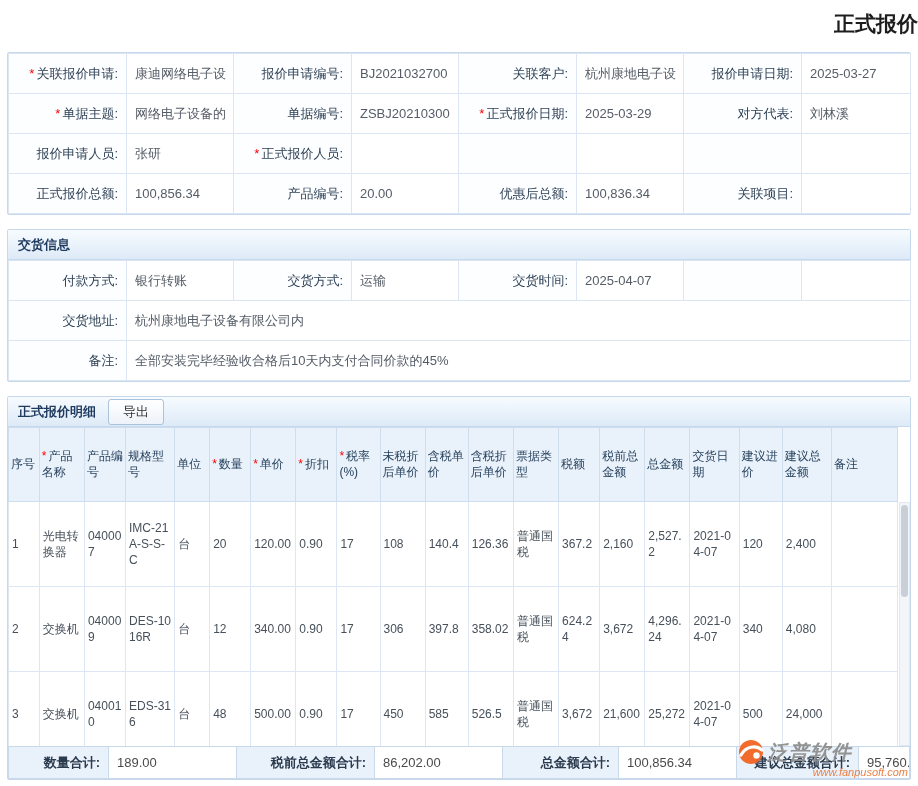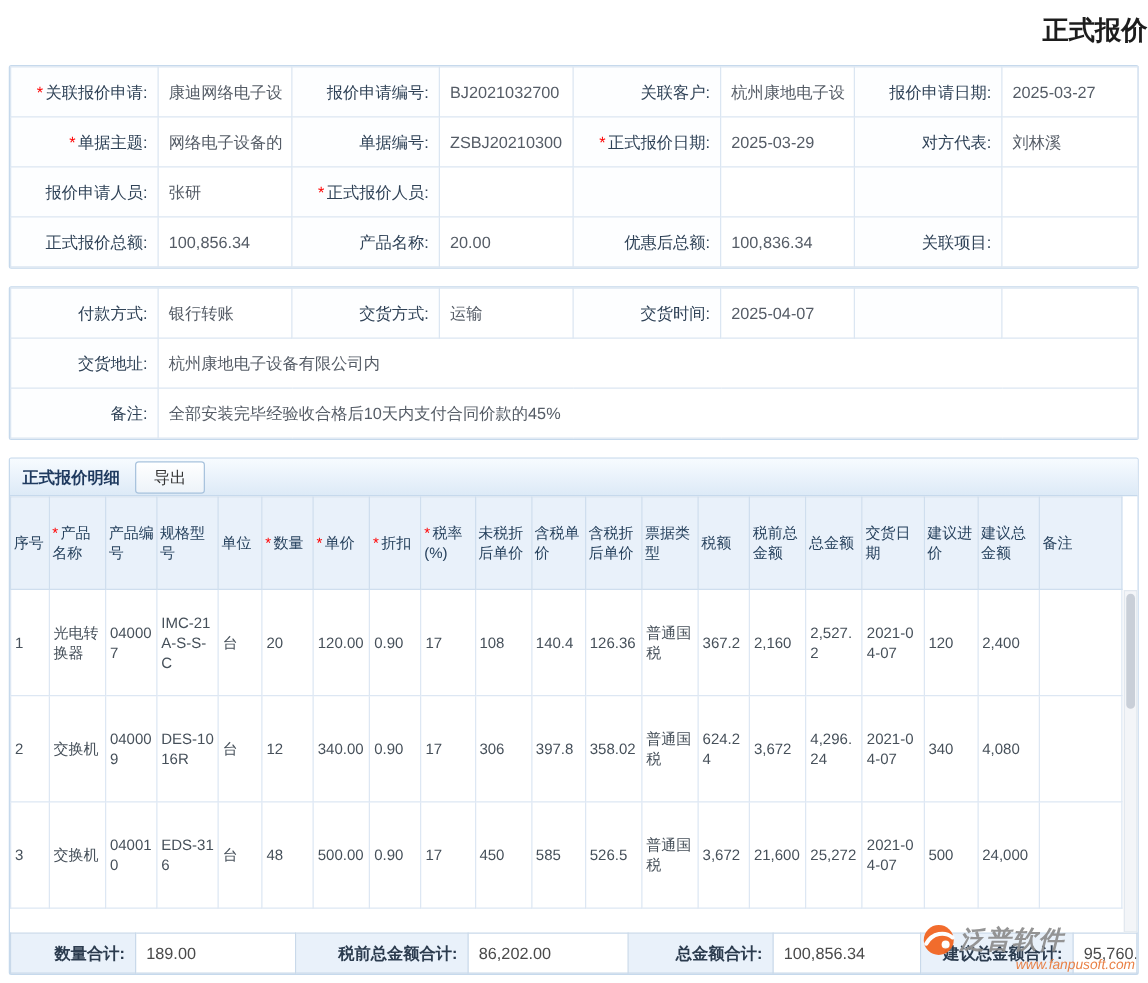--- a/index.html
+++ b/index.html
@@ -128,32 +128,33 @@
           <td class="lbl"><span class="req">*</span>正式报价人员:</td>
           <td class="val"></td>
           <td class="lbl"></td>
           <td class="val"></td>
           <td class="lbl"></td>
           <td class="val"></td>
         </tr>
         <tr>
           <td class="lbl">正式报价总额:</td>
           <td class="val">100,856.34</td>
-          <td class="lbl">产品名称:</td>
+          <td class="lbl">产品编号:</td>
           <td class="val">20.00</td>
           <td class="lbl">优惠后总额:</td>
           <td class="val">100,836.34</td>
           <td class="lbl">关联项目:</td>
           <td class="val"></td>
         </tr>
       </tbody>
   </table>
 </section>
 
 <section class="panel">
+  <div class="panel-header">交货信息</div>
   <table class="form-table">
     <colgroup>
       <col style="width:118px">
         <col style="width:107px">
       <col style="width:118px">
         <col style="width:107px">
       <col style="width:118px">
         <col style="width:107px">
       <col style="width:118px">
         <col style="width:109px">

